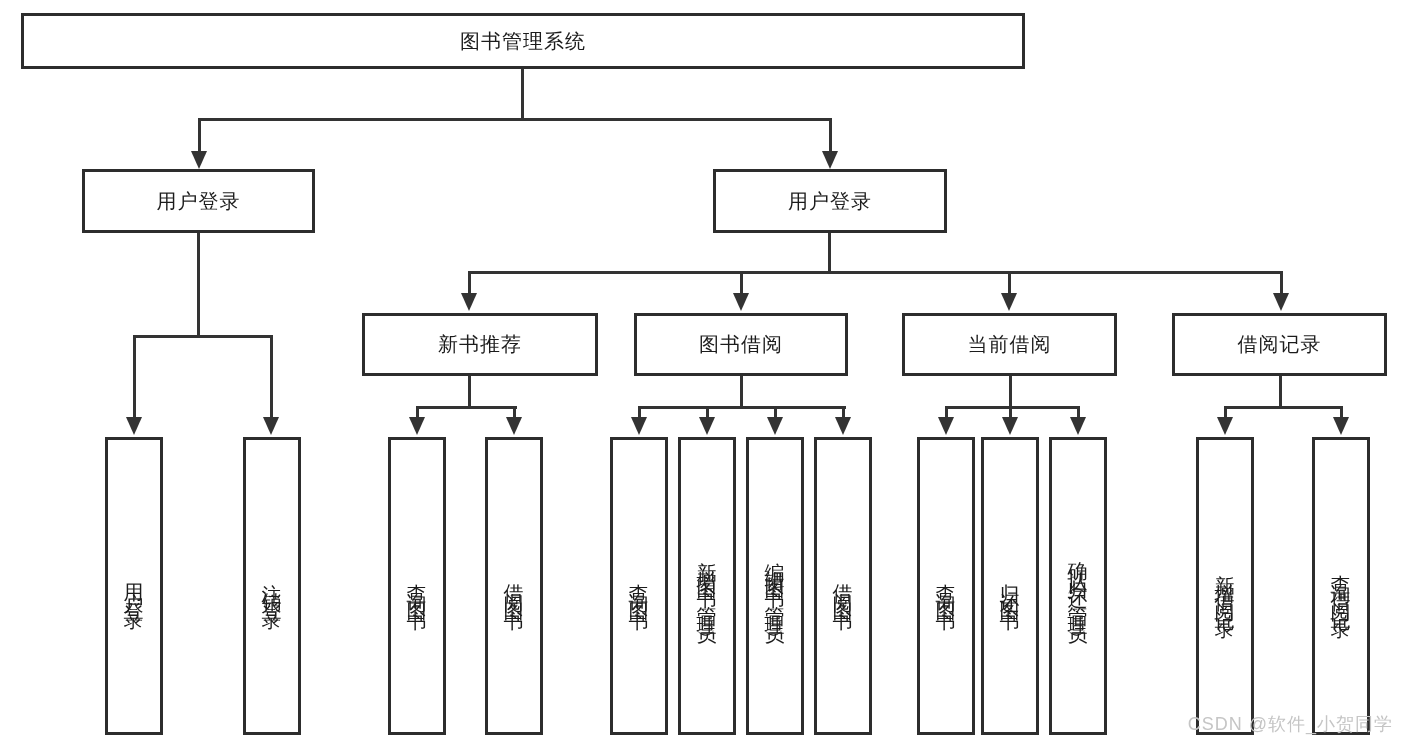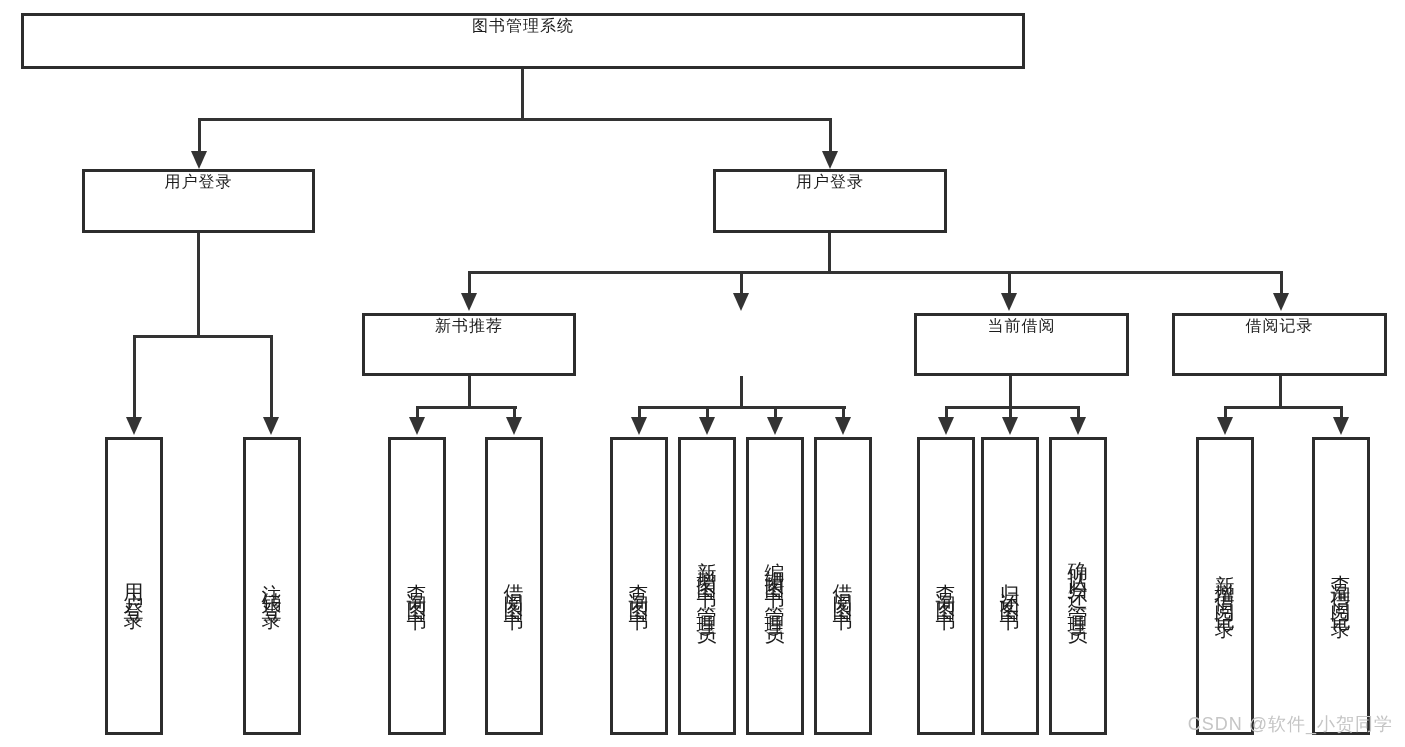--- a/index.html
+++ b/index.html
@@ -17,23 +17,23 @@
     background: var(--background);
     overflow: hidden;
     font-family: "Liberation Sans", "DejaVu Sans", sans-serif;
   }
   .box {
     position: absolute;
     box-sizing: border-box;
     background: var(--background);
     border: 3px solid var(--box_border);
     display: flex;
-    align-items: flex-start;
+    align-items: center;
     justify-content: center;
-    font-size: 16px;
+    font-size: 20px;
     color: var(--text);
     letter-spacing: 1px;
     white-space: nowrap;
   }
   .vbox {
     position: absolute;
     box-sizing: border-box;
     background: var(--background);
     border: 3px solid var(--box_border);
     display: flex;
@@ -101,24 +101,27 @@
   <div class="hl" style="left:468px; top:271px; width:815px;"></div>
   <div class="vl" style="left:468px; top:271px; height:24px;"></div>
   <div class="ah" style="left:461px; top:293px;"></div>
   <div class="vl" style="left:740px; top:271px; height:24px;"></div>
   <div class="ah" style="left:733px; top:293px;"></div>
   <div class="vl" style="left:1008px; top:271px; height:24px;"></div>
   <div class="ah" style="left:1001px; top:293px;"></div>
   <div class="vl" style="left:1280px; top:271px; height:24px;"></div>
   <div class="ah" style="left:1273px; top:293px;"></div>
 
-  <div class="box" style="left:362px; top:313px; width:214px; height:63px;">
+  <div class="box" style="left:362px; top:313px; width:236px; height:63px;">
     <span>新书推荐</span>
   </div>
-  <div class="box" style="left:902px; top:313px; width:215px; height:63px;margin-left:12px;">
+  <div class="box" style="left:634px; top:313px; width:214px; height:63px;">
+    <span>图书借阅</span>
+  </div>
+  <div class="box" style="left:902px; top:313px; width:215px; height:63px;">
     <span>当前借阅</span>
   </div>
   <div class="box" style="left:1172px; top:313px; width:215px; height:63px;">
     <span>借阅记录</span>
   </div>
 
   <div class="vl" style="left:468px; top:376px; height:33px;"></div>
   <div class="hl" style="left:416px; top:406px; width:101px;"></div>
   <div class="vl" style="left:416px; top:406px; height:13px;"></div>
   <div class="ah" style="left:409px; top:417px;"></div>

